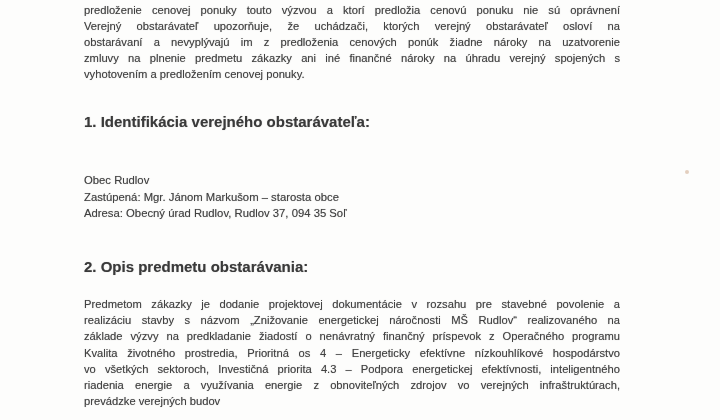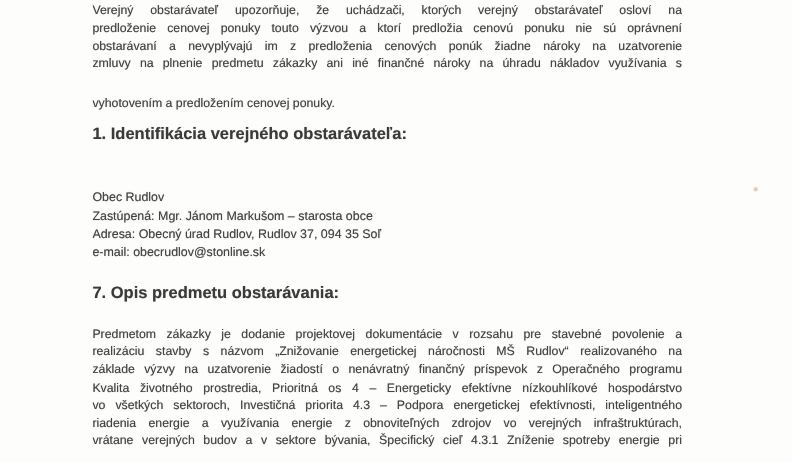--- a/index.html
+++ b/index.html
@@ -25,21 +25,20 @@
     font-size: 11.2px;
     line-height: 16px;
     height: 16px;
     text-align: justify;
     text-align-last: justify;
     overflow: hidden;
     white-space: nowrap;
   }
   .jline.last {
     text-align-last: left;
-    margin-top: 20px;
   }
   .intro  { top: 2px; }
   .heading {
     position: absolute;
     left: 84px;
     width: 536px;
     font-size: 15px;
     font-weight: bold;
     color: #3a3a3a;
     line-height: 15px;
@@ -63,44 +62,42 @@
     border-radius: 50%;
     background: rgba(205, 170, 140, 0.55);
   }
 </style>
 </head>
 <body>
 
 <div class="page">
 
   <div class="block intro">
+    <div class="jline">predloženie cenovej ponuky touto výzvou a ktorí predložia cenovú ponuku nie sú oprávnení</div>
     <div class="jline">Verejný obstarávateľ upozorňuje, že uchádzači, ktorých verejný obstarávateľ osloví na</div>
-    <div class="jline">predloženie cenovej ponuky touto výzvou a ktorí predložia cenovú ponuku nie sú oprávnení</div>
     <div class="jline">obstarávaní a nevyplývajú im z predloženia cenových ponúk žiadne nároky na uzatvorenie</div>
-    <div class="jline">zmluvy na plnenie predmetu zákazky ani iné finančné nároky na úhradu nákladov využívania s</div>
+    <div class="jline">zmluvy na plnenie predmetu zákazky ani iné finančné nároky na úhradu verejný spojených s</div>
     <div class="jline last">vyhotovením a predložením cenovej ponuky.</div>
   </div>
 
   <div class="heading heading-1">1. Identifikácia verejného obstarávateľa:</div>
 
   <div class="block info">
     <div class="info-line">Obec Rudlov</div>
     <div class="info-line">Zastúpená: Mgr. Jánom Markušom – starosta obce</div>
     <div class="info-line">Adresa: Obecný úrad Rudlov, Rudlov 37, 094 35 Soľ</div>
-    <div class="info-line">e-mail: obecrudlov@stonline.sk</div>
   </div>
 
-  <div class="heading heading-2">7. Opis predmetu obstarávania:</div>
+  <div class="heading heading-2">2. Opis predmetu obstarávania:</div>
 
   <div class="block subject">
     <div class="jline">Predmetom zákazky je dodanie projektovej dokumentácie v rozsahu pre stavebné povolenie a</div>
     <div class="jline">realizáciu stavby s názvom „Znižovanie energetickej náročnosti MŠ Rudlov“ realizovaného na</div>
-    <div class="jline">základe výzvy na uzatvorenie žiadostí o nenávratný finančný príspevok z Operačného programu</div>
+    <div class="jline">základe výzvy na predkladanie žiadostí o nenávratný finančný príspevok z Operačného programu</div>
     <div class="jline">Kvalita životného prostredia, Prioritná os 4 – Energeticky efektívne nízkouhlíkové hospodárstvo</div>
     <div class="jline">vo všetkých sektoroch, Investičná priorita 4.3 – Podpora energetickej efektívnosti, inteligentného</div>
     <div class="jline">riadenia energie a využívania energie z obnoviteľných zdrojov vo verejných infraštruktúrach,</div>
-    <div class="jline">vrátane verejných budov a v sektore bývania, Špecifický cieľ 4.3.1 Zníženie spotreby energie pri</div>
     <div class="jline last">prevádzke verejných budov</div>
   </div>
 
   <div class="speck"></div>
 
 </div>
 
 </body></html>

